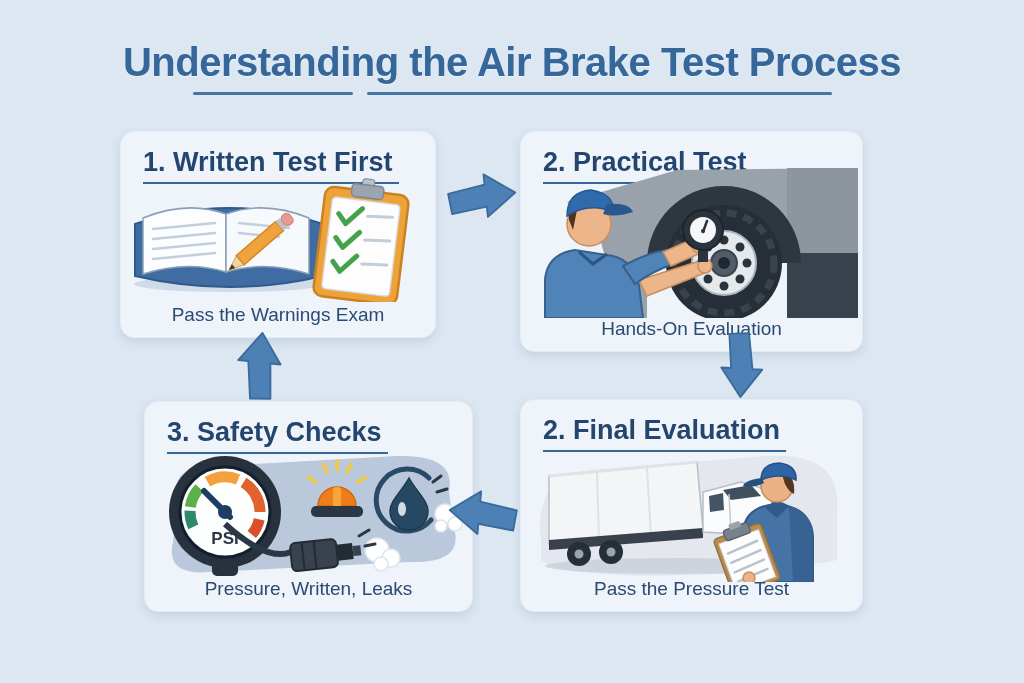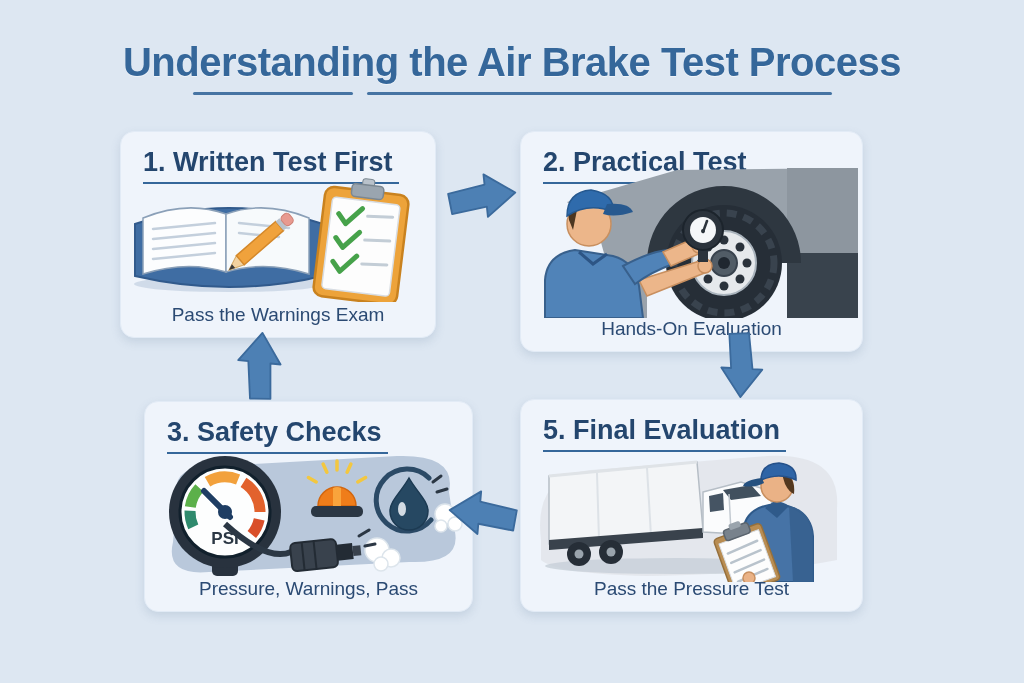--- a/index.html
+++ b/index.html
@@ -229,25 +229,25 @@
           <circle cx="36" cy="12" r="10"></circle>
             <circle cx="46" cy="22" r="7"></circle>
             <circle cx="32" cy="24" r="6"></circle>
         </g>
         <g stroke="#2b3744" stroke-width="3" stroke-linecap="round">
           <line x1="24" y1="-20" x2="32" y2="-26"></line>
             <line x1="28" y1="-10" x2="38" y2="-13"></line>
         </g>
       </g>
     </svg>
-    <div class="caption">Pressure, Warnings, Pass</div>
+    <div class="caption">Pressure, Written, Leaks</div>
   </div>
 
   <div class="card" id="card-4">
-    <span class="card-heading">5. Final Evaluation</span>
+    <span class="card-heading">2. Final Evaluation</span>
     <svg class="illus" width="331" height="150" viewBox="0 0 331 150">
       <path d="M14,108 Q6,44 64,38 L240,24 Q314,20 310,76 L310,128 Q240,142 120,144 Q30,142 14,128 Z" fill="#e2e6eb" opacity="0.9"></path>
       <ellipse cx="150" cy="134" rx="132" ry="8" fill="#c7cfd8" opacity="0.8"></ellipse>
       <g>
         <polygon points="22,44 170,30 176,98 22,112" fill="#f3f5f7" stroke="#b6bec6" stroke-width="1.5"></polygon>
         <line x1="22" y1="44" x2="170" y2="30" stroke="#dfe3e7" stroke-width="3"></line>
         <line x1="70" y1="41" x2="72" y2="108" stroke="#dde2e7" stroke-width="2"></line>
         <line x1="120" y1="36" x2="124" y2="104" stroke="#dde2e7" stroke-width="2"></line>
         <polygon points="22,108 176,96 176,106 22,118" fill="#39424c"></polygon>
         <circle cx="52" cy="122" r="12" fill="#262e37"></circle>

